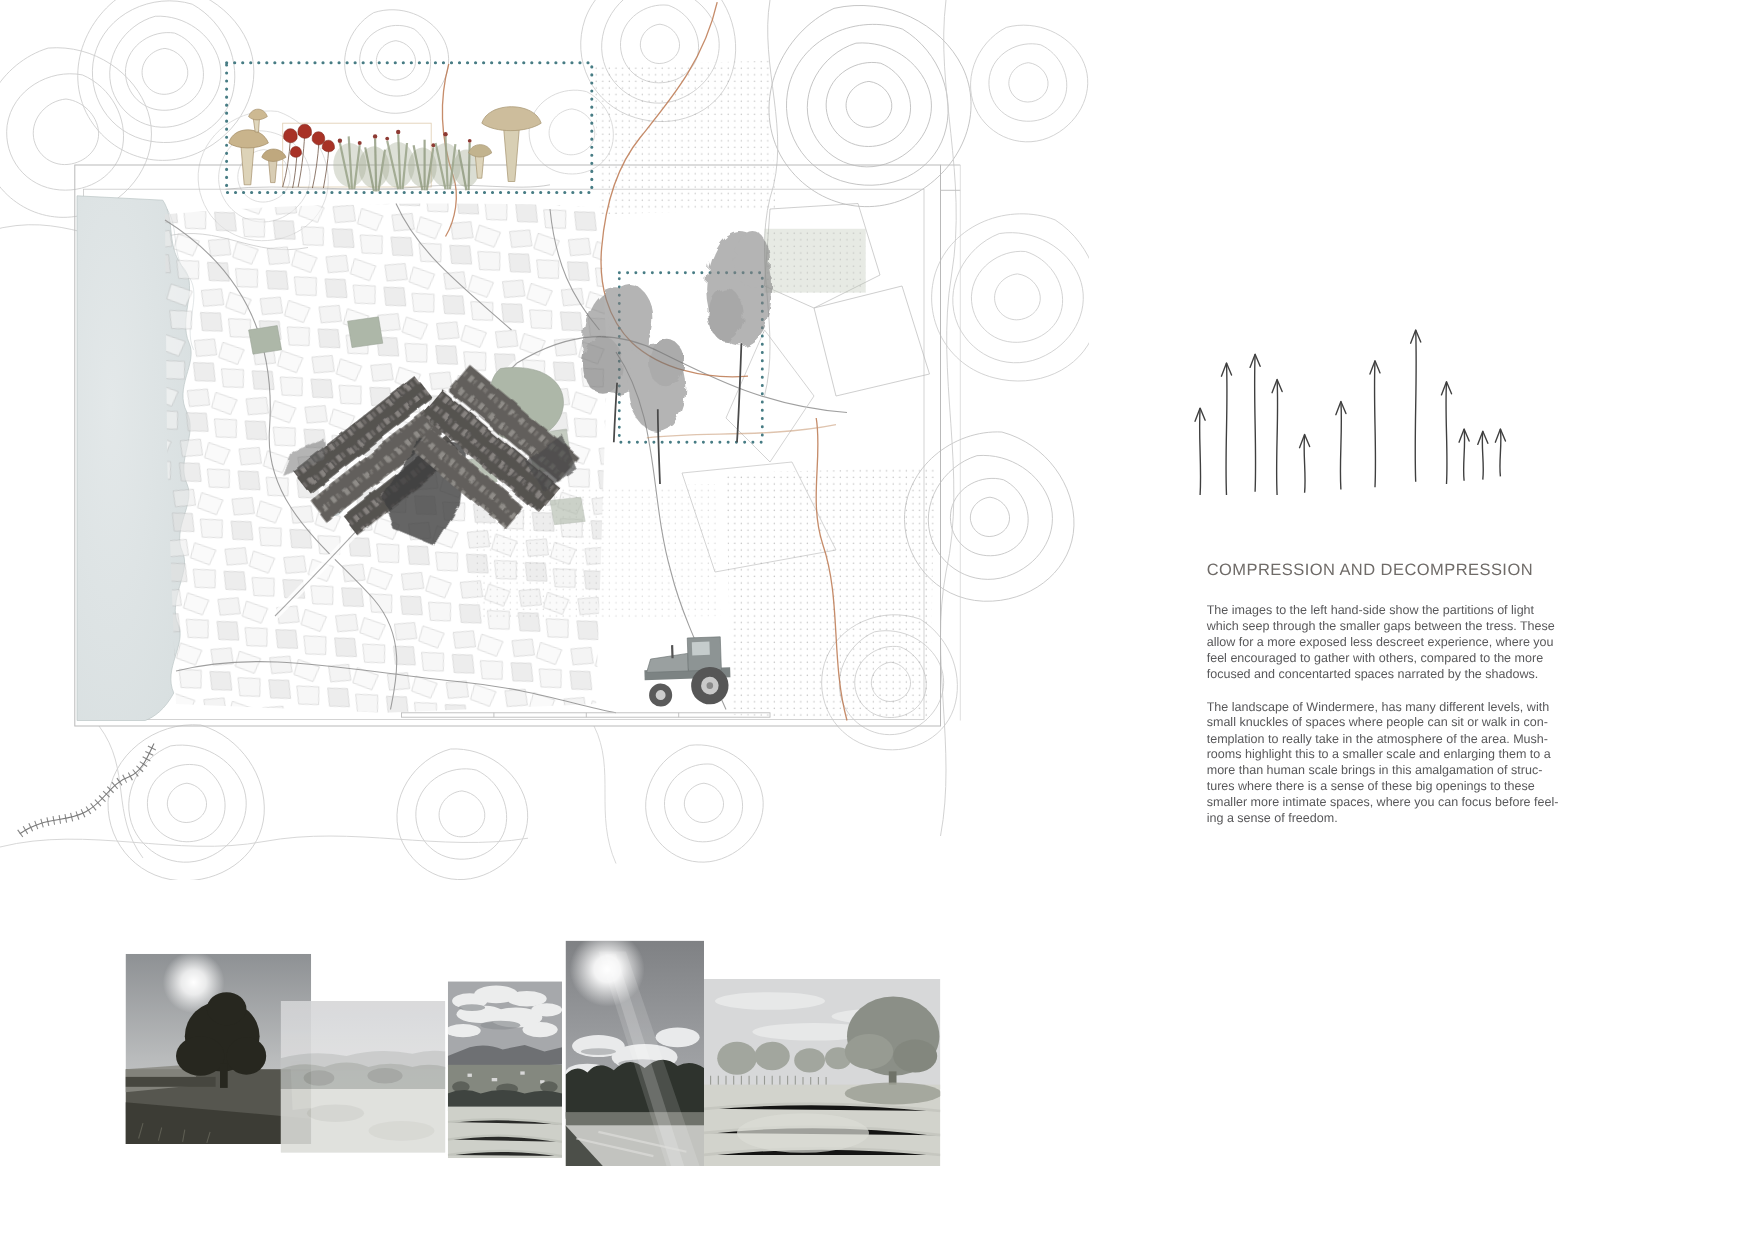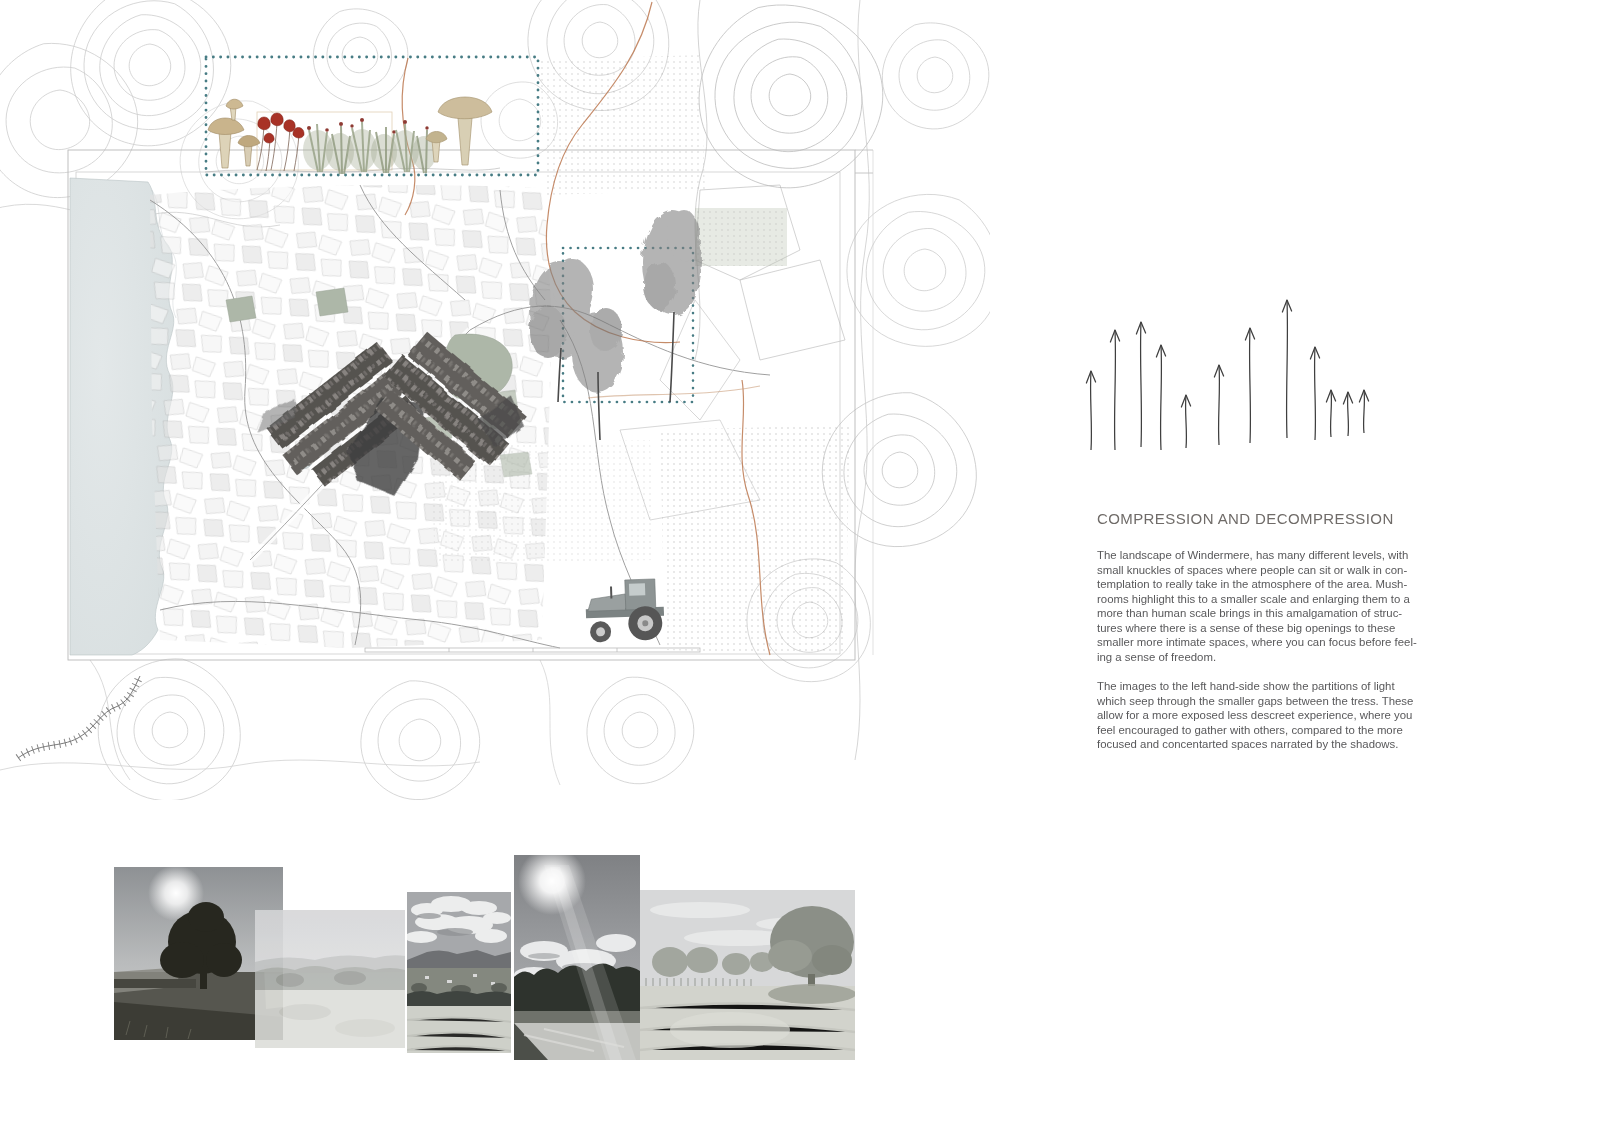--- a/index.html
+++ b/index.html
@@ -380,33 +380,33 @@
       <path d="M291 157 C 289.4 141.49 292.6 125.97999999999999 291 110" fill="none" stroke="#3f3f3f" stroke-width="1.25"></path>
       <path d="M286.4 122 L291 110 L295.6 121" fill="none" stroke="#3f3f3f" stroke-width="1.25" stroke-linecap="round" stroke-linejoin="round"></path>
       <path d="M308 156 C 309.6 141.48 306.4 126.96 308 112" fill="none" stroke="#3f3f3f" stroke-width="1.25"></path>
       <path d="M303.4 124 L308 112 L312.6 123" fill="none" stroke="#3f3f3f" stroke-width="1.25" stroke-linecap="round" stroke-linejoin="round"></path>
       <path d="M324 153 C 322.4 138.81 325.6 124.62 324 110" fill="none" stroke="#3f3f3f" stroke-width="1.25"></path>
       <path d="M319.4 122 L324 110 L328.6 121" fill="none" stroke="#3f3f3f" stroke-width="1.25" stroke-linecap="round" stroke-linejoin="round"></path>
     </svg>
 
   <div class="text-col">
     <h1 class="section-title">COMPRESSION AND DECOMPRESSION</h1>
+    <p class="body-par">The images to the left hand-side show the partitions of light
+which seep through the smaller gaps between the tress. These
+allow for a more exposed less descreet experience, where you
+feel encouraged to gather with others, compared to the more
+focused and concentarted spaces narrated by the shadows.</p>
     <p class="body-par">The landscape of Windermere, has many different levels, with
 small knuckles of spaces where people can sit or walk in con-
 templation to really take in the atmosphere of the area. Mush-
 rooms highlight this to a smaller scale and enlarging them to a
 more than human scale brings in this amalgamation of struc-
 tures where there is a sense of these big openings to these
 smaller more intimate spaces, where you can focus before feel-
 ing a sense of freedom.</p>
-    <p class="body-par">The images to the left hand-side show the partitions of light
-which seep through the smaller gaps between the tress. These
-allow for a more exposed less descreet experience, where you
-feel encouraged to gather with others, compared to the more
-focused and concentarted spaces narrated by the shadows.</p>
   </div>
 
   <div class="photo" style="left:114px;top:867px;width:169px;height:173px;z-index:2;">
     <svg width="169" height="173" viewBox="0 0 169 173">
       <defs>
         <linearGradient id="p1s" x1="0" y1="0" x2="0" y2="1">
             <stop offset="0" stop-color="#8e9194"></stop>
             <stop offset=".55" stop-color="#b9bbbc"></stop>
             <stop offset="1" stop-color="#d2d3d2"></stop>
           </linearGradient>

